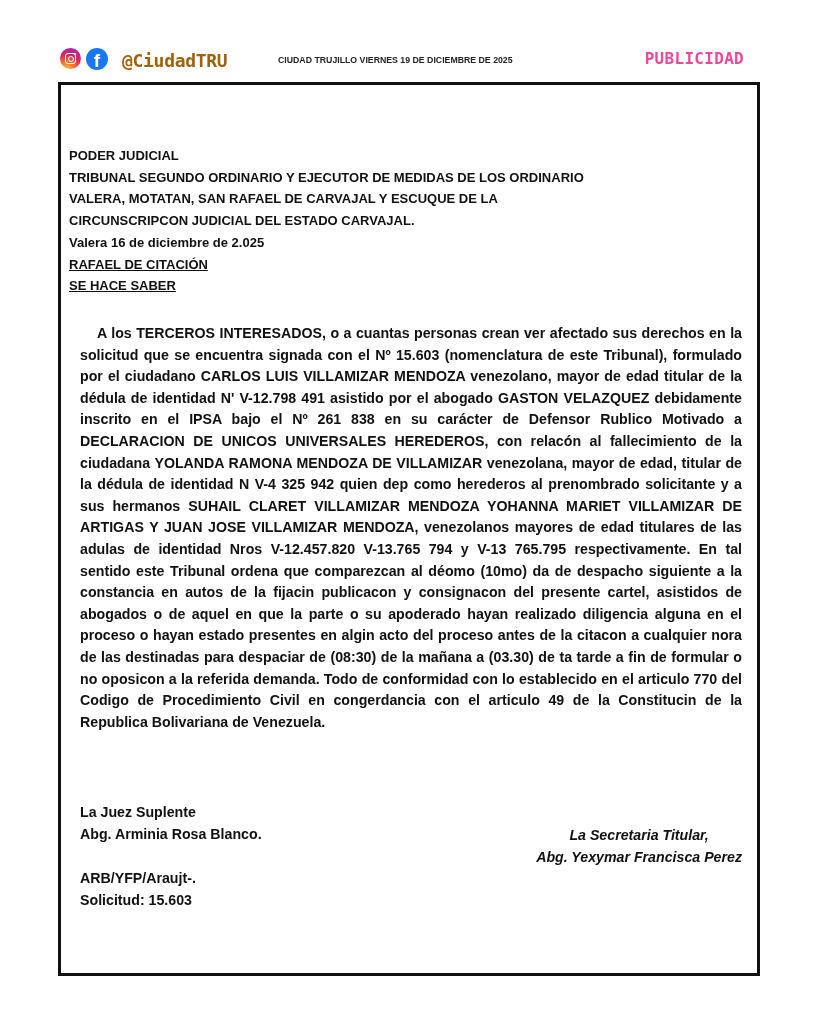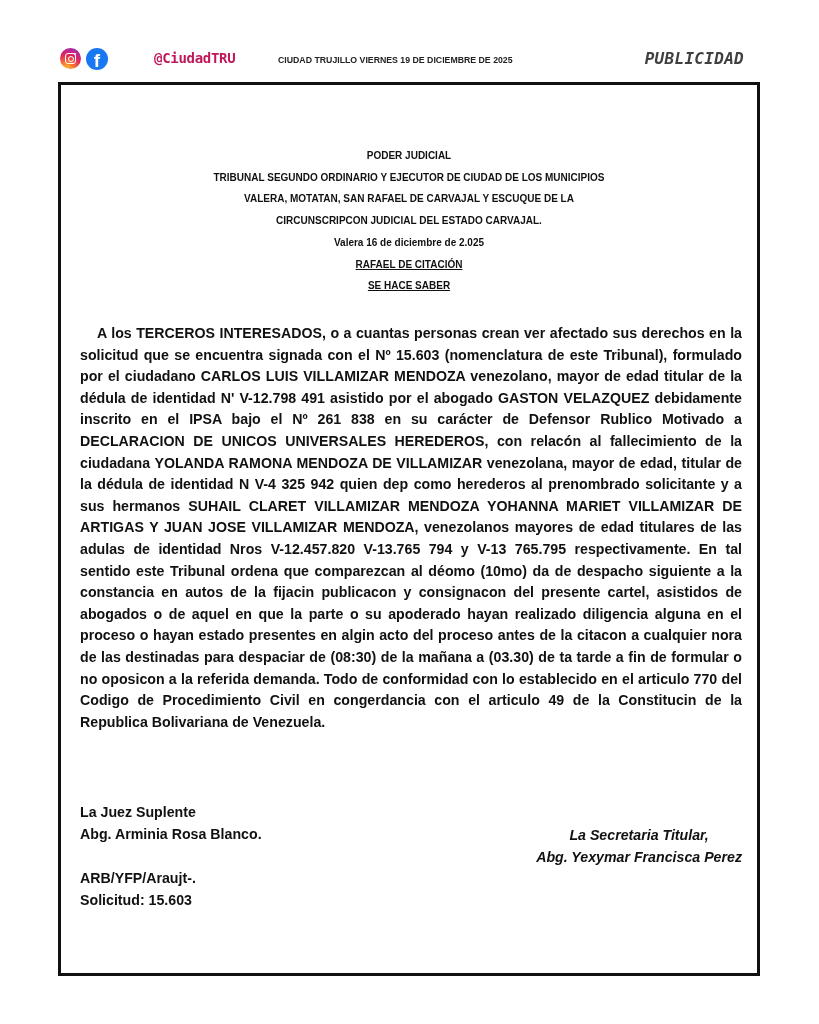--- a/index.html
+++ b/index.html
@@ -4,25 +4,25 @@
 <style>
   html, body { margin:0; padding:0; background:#ffffff; }
   body { width:819px; height:1024px; position:relative; overflow:hidden; font-family:"DejaVu Sans", sans-serif; color:#111; }
   .header { position:absolute; top:46px; left:58px; width:702px; height:28px; }
   .icons { position:absolute; left:2px; top:2px; display:flex; gap:5px; }
   .ig { width:21px; height:21px; border-radius:50%; background:radial-gradient(circle at 30% 110%, #fdd74b 0%, #f77a2e 30%, #e0245e 60%, #9b2bb8 90%); position:relative; }
   .ig .sq { position:absolute; left:5px; top:5px; width:9px; height:9px; border:1.6px solid #fff; border-radius:3px; }
   .ig .c { position:absolute; left:8px; top:8px; width:4px; height:4px; border:1.5px solid #fff; border-radius:50%; }
   .ig .d { position:absolute; left:14px; top:5px; width:2px; height:2px; background:#fff; border-radius:50%; }
   .fb { width:22px; height:22px; border-radius:50%; background:#1877f2; color:#fff; font-family:"Liberation Sans", sans-serif; font-weight:bold; font-size:19px; line-height:26px; text-align:center; overflow:hidden; }
-  .handle { position:absolute; left:64px; top:4px; font-family:"DejaVu Sans Mono", monospace; font-weight:bold; font-size:14px; color:#be185d; letter-spacing:-0.3px;margin-left:32px; }
+  .handle { position:absolute; left:64px; top:4px; font-family:"DejaVu Sans Mono", monospace; font-weight:bold; font-size:18px; color:#a16207; letter-spacing:-0.3px; }
   .dateline { position:absolute; left:220px; top:8px; font-family:"Liberation Sans", sans-serif; font-weight:bold; font-size:9.5px; color:#222; transform:scaleX(0.92); transform-origin:left; }
   .pub { position:absolute; right:16px; top:3px; font-family:"DejaVu Sans Mono", monospace; font-weight:bold; font-size:16px; color:#1aa89a; letter-spacing:0.3px; }
   .box { position:absolute; left:58px; top:82px; width:696px; height:888px; border:3px solid #111; }
-  .heading { position:absolute; top:60px; left:0; right:0; text-align:center; font-family:"Liberation Sans", sans-serif; font-weight:bold; font-size:10px; line-height:21.7px; }
+  .heading { position:absolute; top:60px; left:0; right:0; text-align:left; font-family:"Liberation Sans", sans-serif; font-weight:bold; font-size:13px; line-height:21.7px;padding-left:8px; }
   .heading .u { text-decoration:underline; }
   .body-text { position:absolute; top:238px; left:19px; width:662px; text-align:justify; font-family:"Liberation Sans", sans-serif; font-weight:bold; font-size:14.2px; line-height:21.6px; text-indent:17px; }
   .sig { position:absolute; font-family:"Liberation Sans", sans-serif; font-weight:bold; font-size:14.2px; line-height:21.6px; }
   .sig-left { left:19px; top:697px;margin-top:20px; }
   .sig-right { right:15px; top:740px; text-align:center;font-style:italic; }
   .sig-ref { left:19px; top:783px; }
 </style>
 </head>
 <body>
 
@@ -30,27 +30,27 @@
   <div class="icons">
     <div class="ig">
         <span class="sq"></span>
         <span class="c"></span>
         <span class="d"></span>
       </div>
     <div class="fb">f</div>
   </div>
   <div class="handle">@CiudadTRU</div>
   <div class="dateline">CIUDAD TRUJILLO VIERNES 19 DE DICIEMBRE DE 2025</div>
-  <div class="pub" style="color: #404040; font-style: italic;">PUBLICIDAD</div>
+  <div class="pub" style="color: #ec4899;">PUBLICIDAD</div>
 </div>
 
 <div class="box">
   <div class="heading">
     <div>PODER JUDICIAL</div>
-    <div>TRIBUNAL SEGUNDO ORDINARIO Y EJECUTOR DE CIUDAD DE LOS MUNICIPIOS</div>
+    <div>TRIBUNAL SEGUNDO ORDINARIO Y EJECUTOR DE MEDIDAS DE LOS ORDINARIO</div>
     <div>VALERA, MOTATAN, SAN RAFAEL DE CARVAJAL Y ESCUQUE DE LA</div>
     <div>CIRCUNSCRIPCON JUDICIAL DEL ESTADO CARVAJAL.</div>
     <div>Valera 16 de diciembre de 2.025</div>
     <div><span class="u">RAFAEL DE CITACIÓN</span></div>
     <div><span class="u">SE HACE SABER</span></div>
   </div>
 
   <div class="body-text">A los TERCEROS INTERESADOS, o a cuantas personas crean ver afectado sus derechos en la solicitud que se encuentra signada con el Nº 15.603 (nomenclatura de este Tribunal), formulado por el ciudadano CARLOS LUIS VILLAMIZAR MENDOZA venezolano, mayor de edad titular de la dédula de identidad N' V-12.798 491 asistido por el abogado GASTON VELAZQUEZ debidamente inscrito en el IPSA bajo el Nº 261 838 en su carácter de Defensor Rublico Motivado a DECLARACION DE UNICOS UNIVERSALES HEREDEROS, con relacón al fallecimiento de la ciudadana YOLANDA RAMONA MENDOZA DE VILLAMIZAR venezolana, mayor de edad, titular de la dédula de identidad N V-4 325 942 quien dep como herederos al prenombrado solicitante y a sus hermanos SUHAIL CLARET VILLAMIZAR MENDOZA YOHANNA MARIET VILLAMIZAR DE ARTIGAS Y JUAN JOSE VILLAMIZAR MENDOZA, venezolanos mayores de edad titulares de las adulas de identidad Nros V-12.457.820 V-13.765 794 y V-13 765.795 respectivamente. En tal sentido este Tribunal ordena que comparezcan al déomo (10mo) da de despacho siguiente a la constancia en autos de la fijacin publicacon y consignacon del presente cartel, asistidos de abogados o de aquel en que la parte o su apoderado hayan realizado diligencia alguna en el proceso o hayan estado presentes en algin acto del proceso antes de la citacon a cualquier nora de las destinadas para despaciar de (08:30) de la mañana a (03.30) de ta tarde a fin de formular o no oposicon a la referida demanda. Todo de conformidad con lo establecido en el articulo 770 del Codigo de Procedimiento Civil en congerdancia con el articulo 49 de la Constitucin de la Republica Bolivariana de Venezuela.</div>
 
   <div class="sig sig-left">

